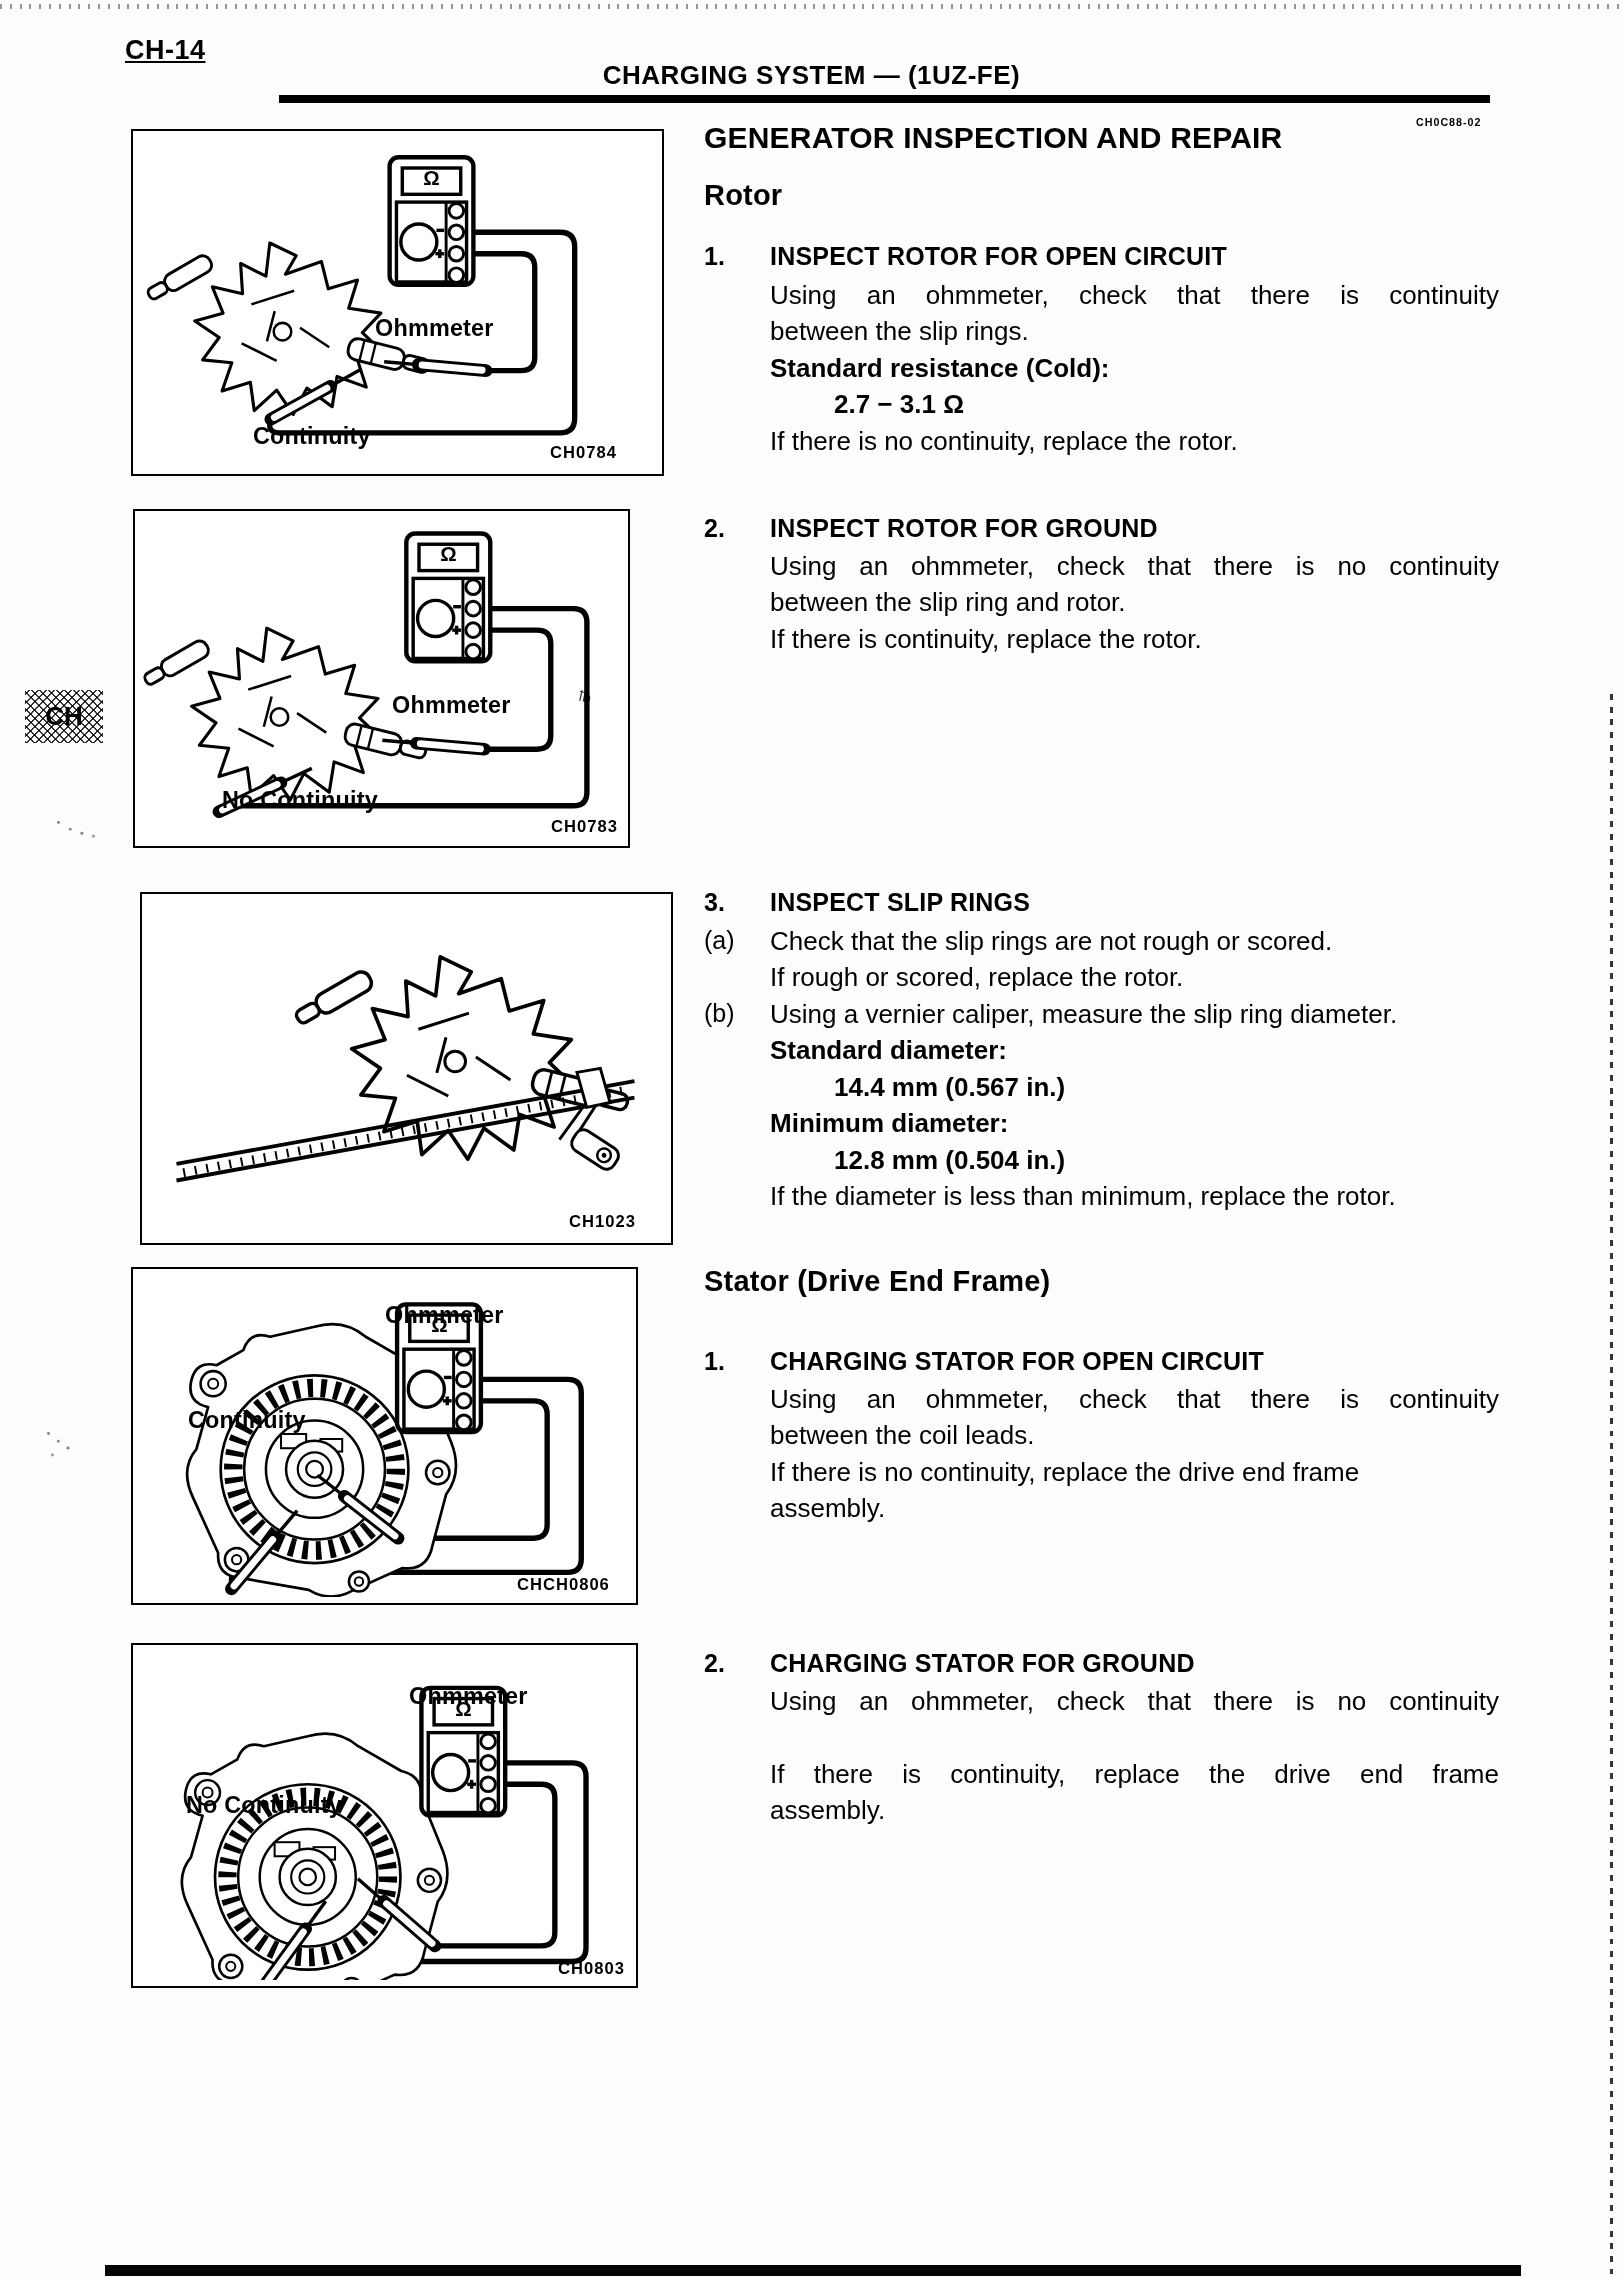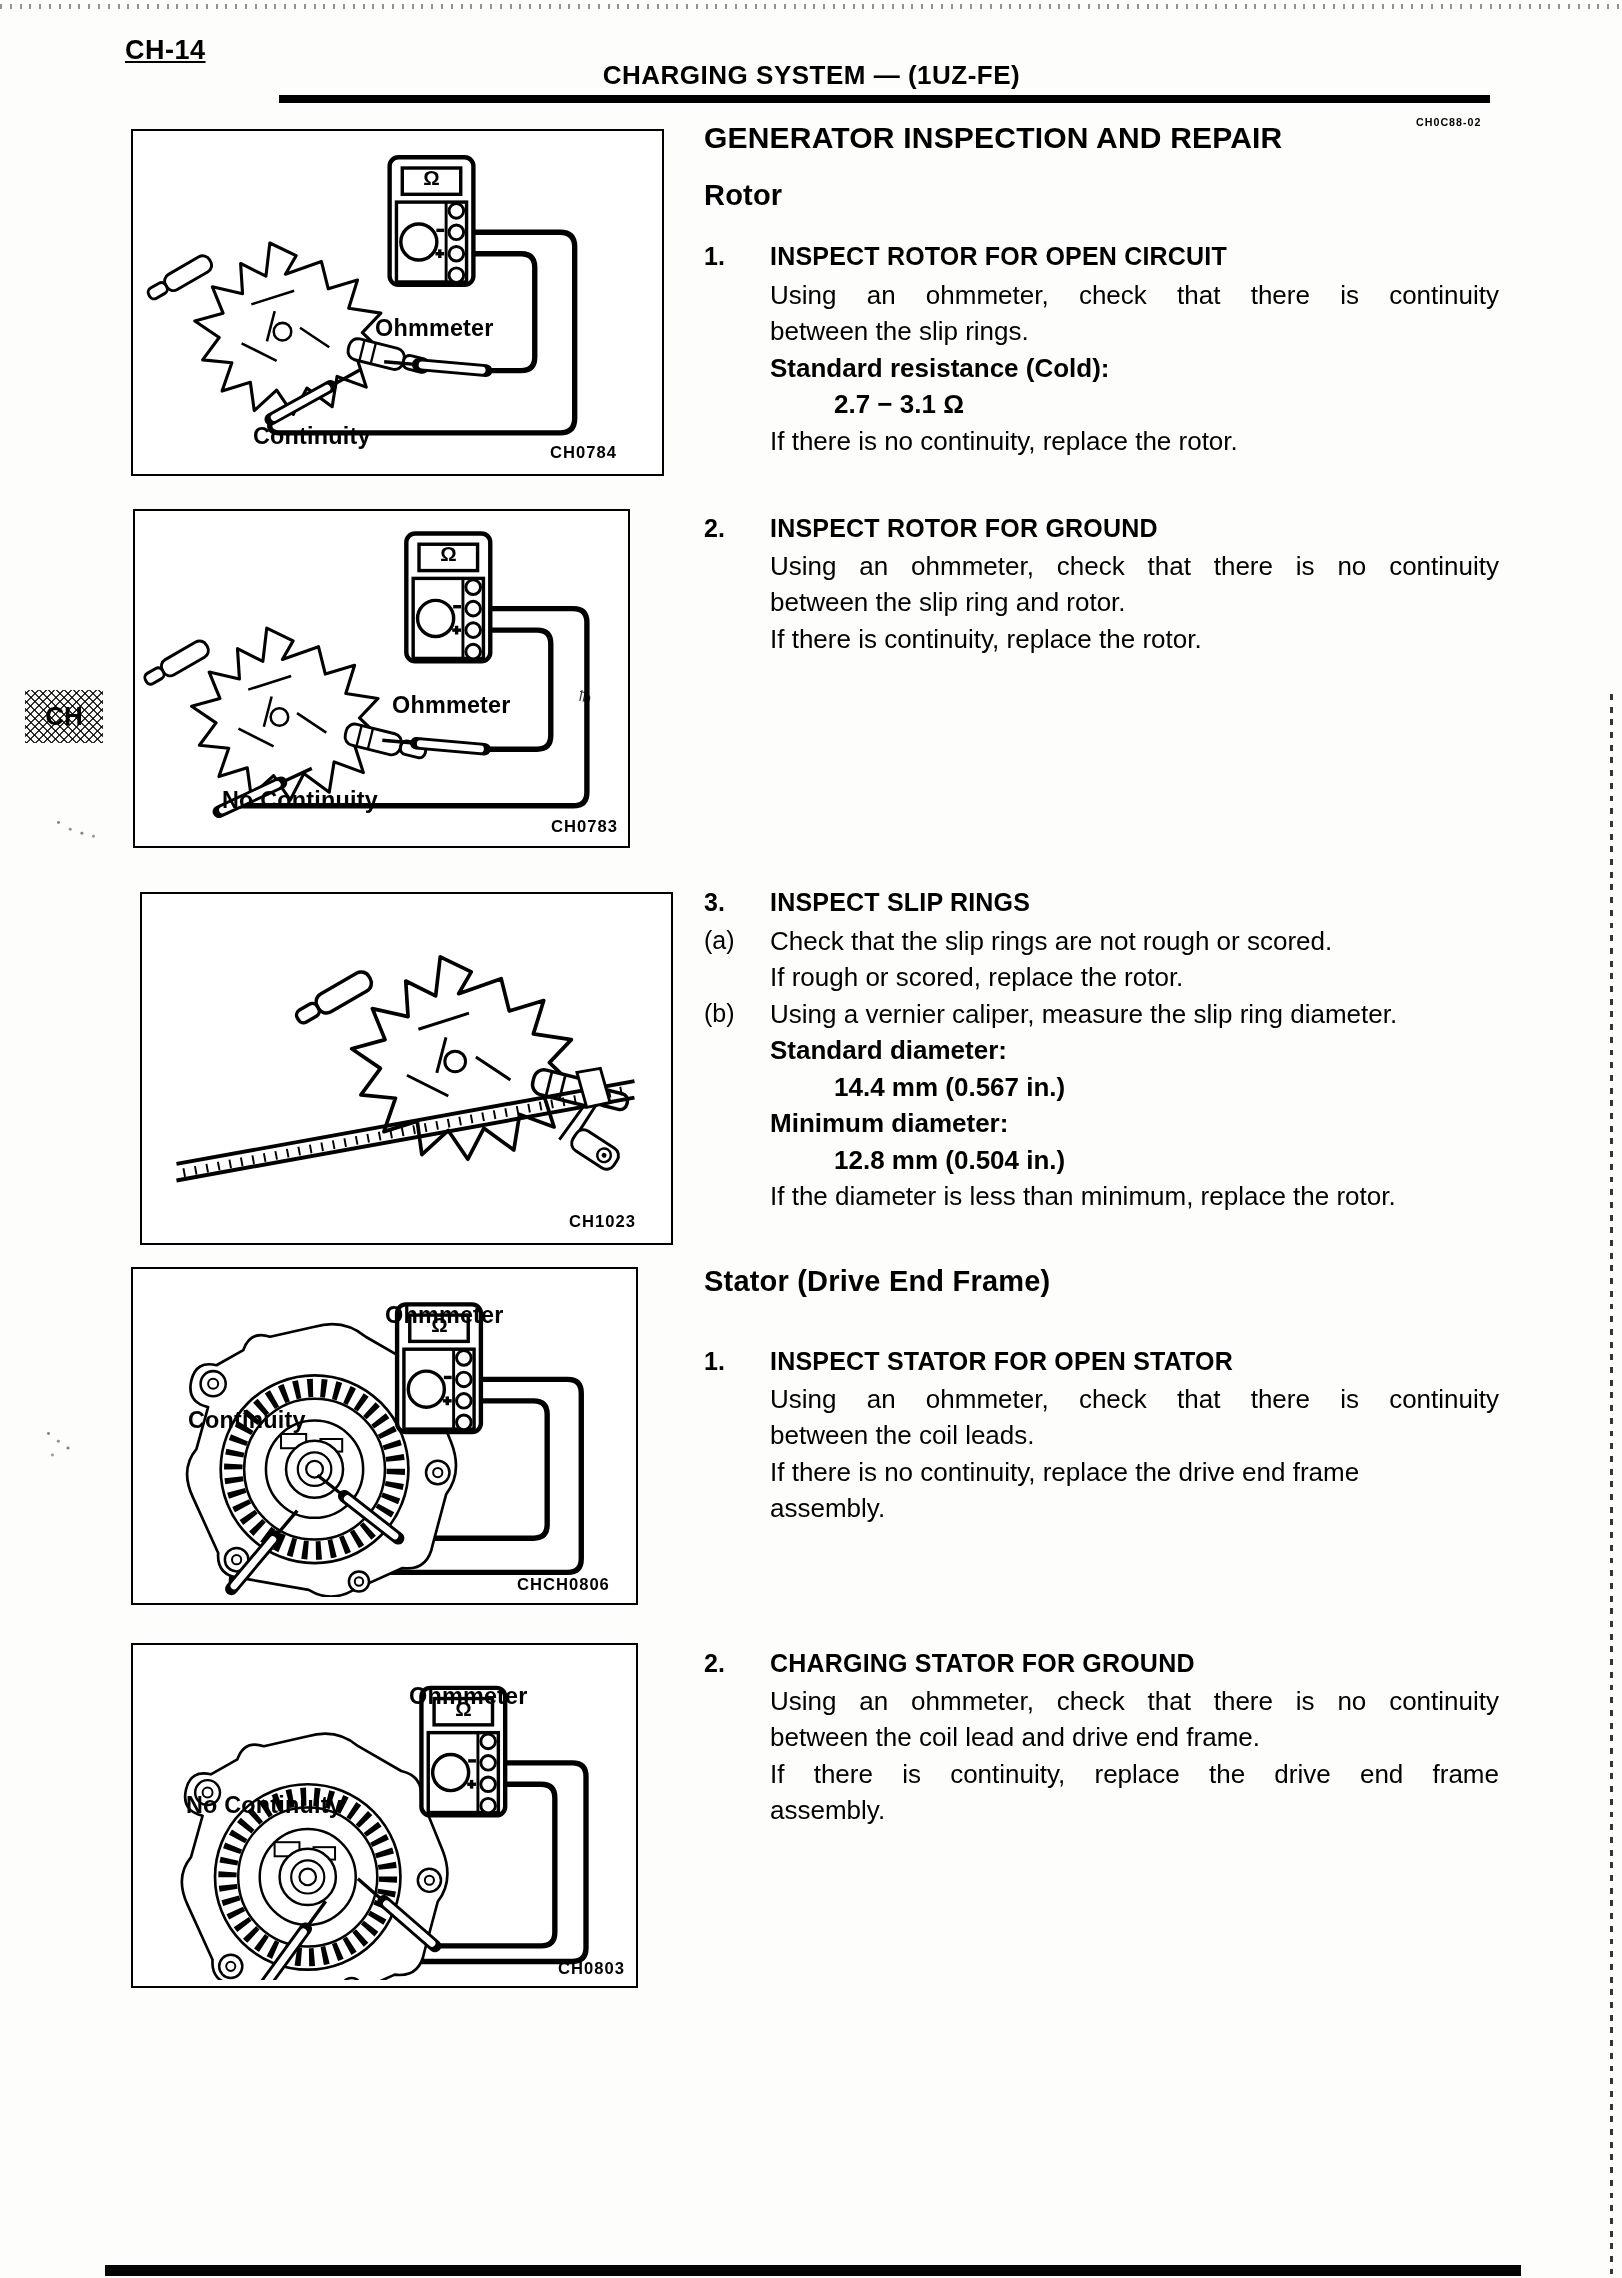--- a/index.html
+++ b/index.html
@@ -242,27 +242,26 @@
   <div class="line" style="top:999px">Using a vernier caliper, measure the slip ring diameter.</div>
   <div class="line b" style="top:1035px">Standard diameter:</div>
   <div class="line b ind" style="top:1072px">14.4 mm (0.567 in.)</div>
   <div class="line b" style="top:1108px">Minimum diameter:</div>
   <div class="line b ind" style="top:1145px">12.8 mm (0.504 in.)</div>
   <div class="line" style="top:1181px">If the diameter is less than minimum, replace the rotor.</div>
 
   <div class="h2" style="top:1265px">Stator (Drive End Frame)</div>
 
   <div class="num" style="top:1347px">1.</div>
-  <div class="stitle" style="top:1347px">INSPECT STATOR FOR OPEN STATOR</div>
+  <div class="stitle" style="top:1347px">CHARGING STATOR FOR OPEN CIRCUIT</div>
   <div class="line j" style="top:1384px">Using an ohmmeter, check that there is continuity</div>
   <div class="line" style="top:1420px">between the coil leads.</div>
   <div class="line" style="top:1457px">If there is no continuity, replace the drive end frame</div>
   <div class="line" style="top:1493px">assembly.</div>
 
   <div class="num" style="top:1649px">2.</div>
   <div class="stitle" style="top:1649px">CHARGING STATOR FOR GROUND</div>
   <div class="line j" style="top:1686px">Using an ohmmeter, check that there is no continuity</div>
-  <div class="line" style="top:1722px">between the coil lead and drive end frame.</div>
   <div class="line j" style="top:1759px">If there is continuity, replace the drive end frame</div>
   <div class="line" style="top:1795px">assembly.</div>
 
 </div>
 
 
 </body></html>

